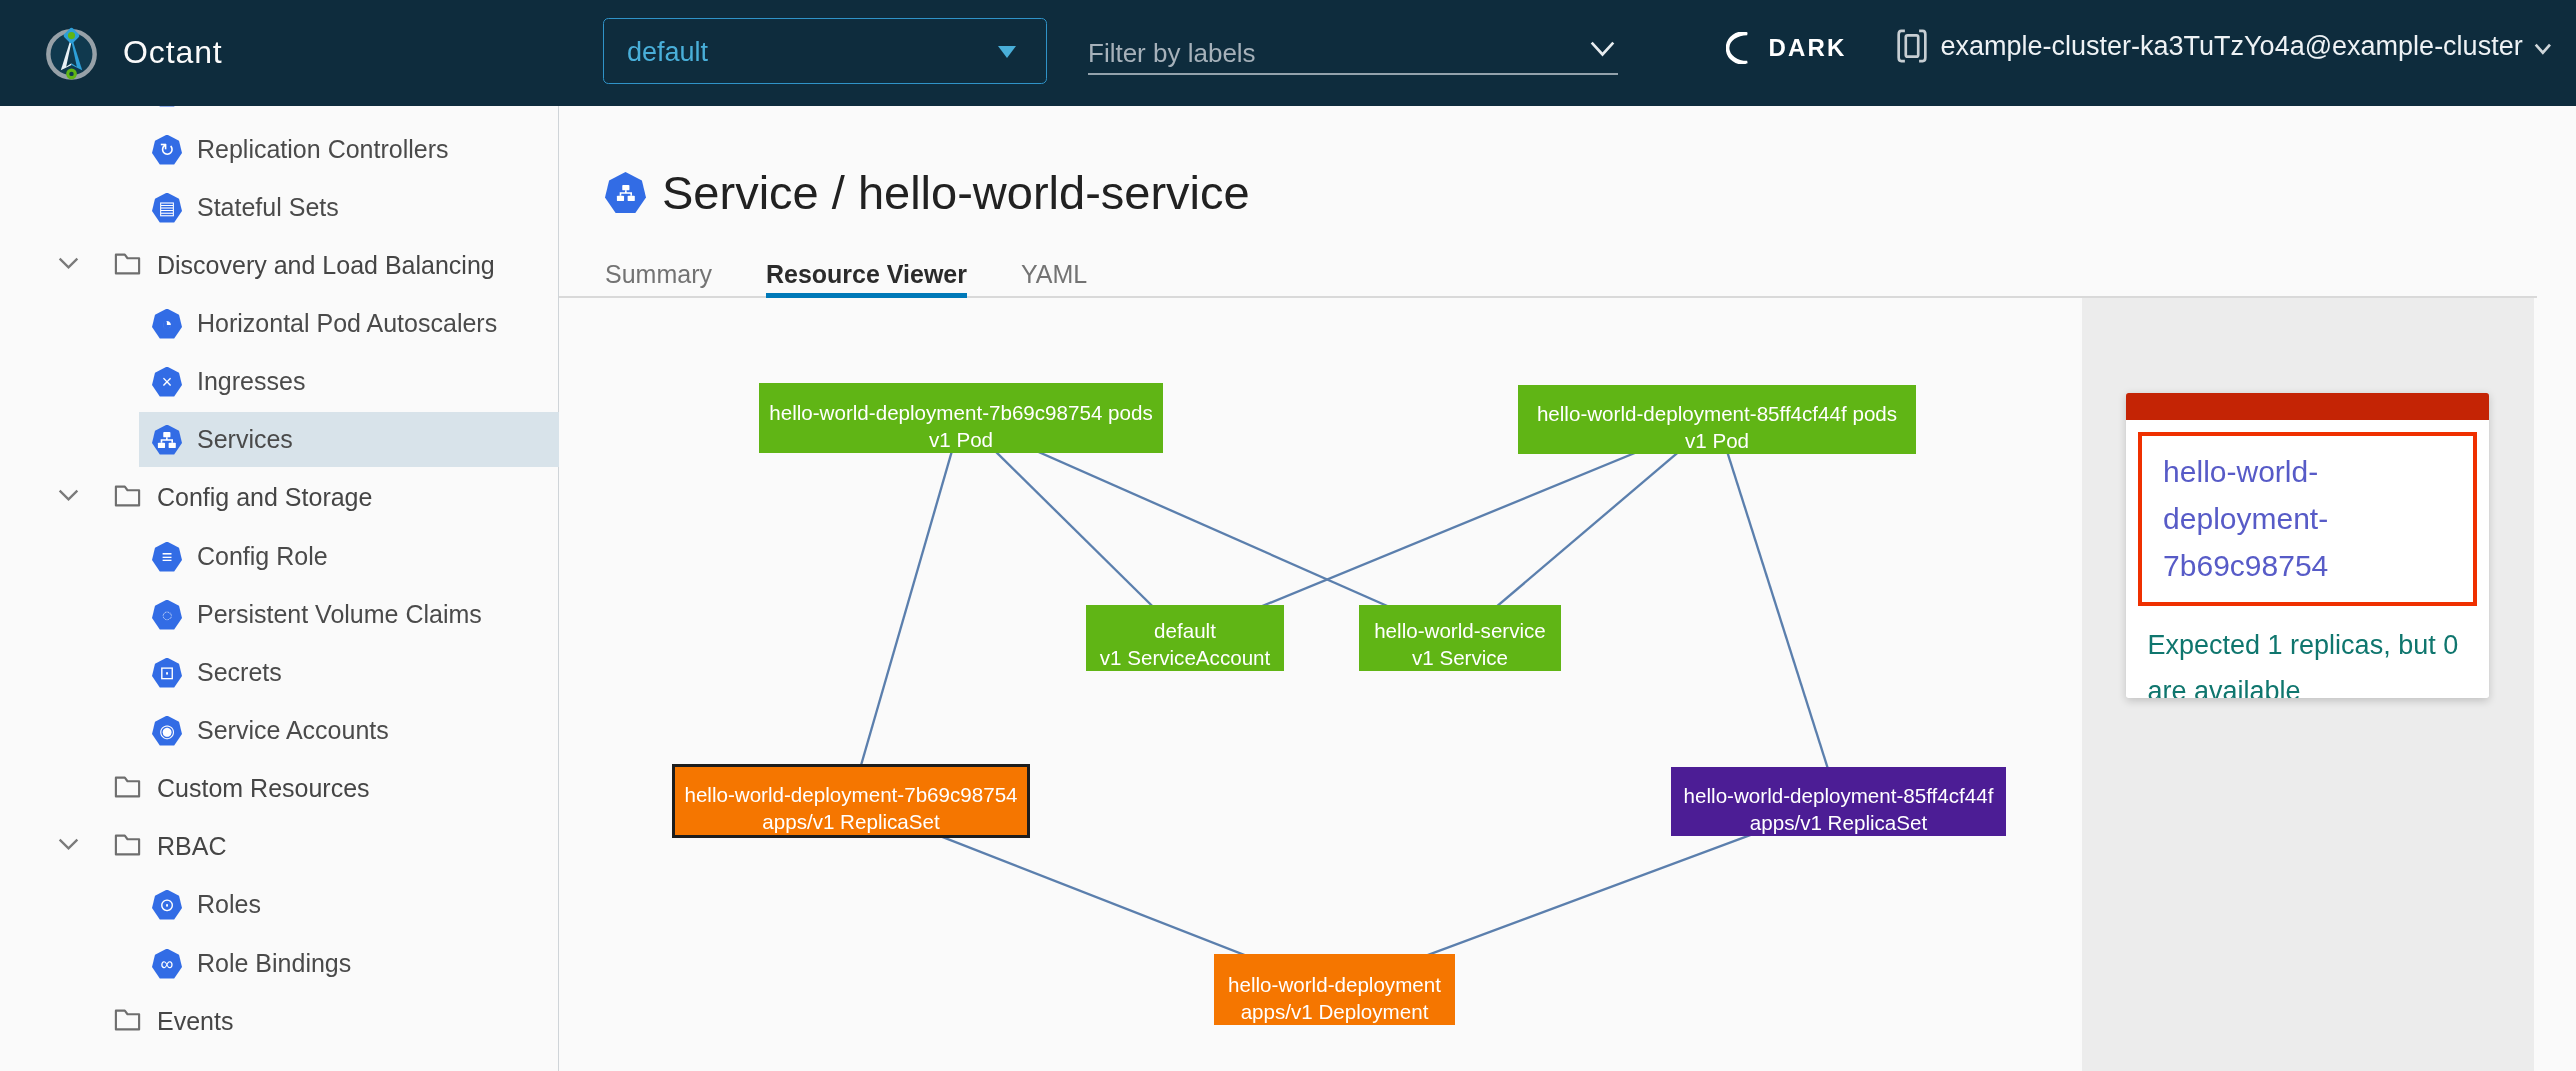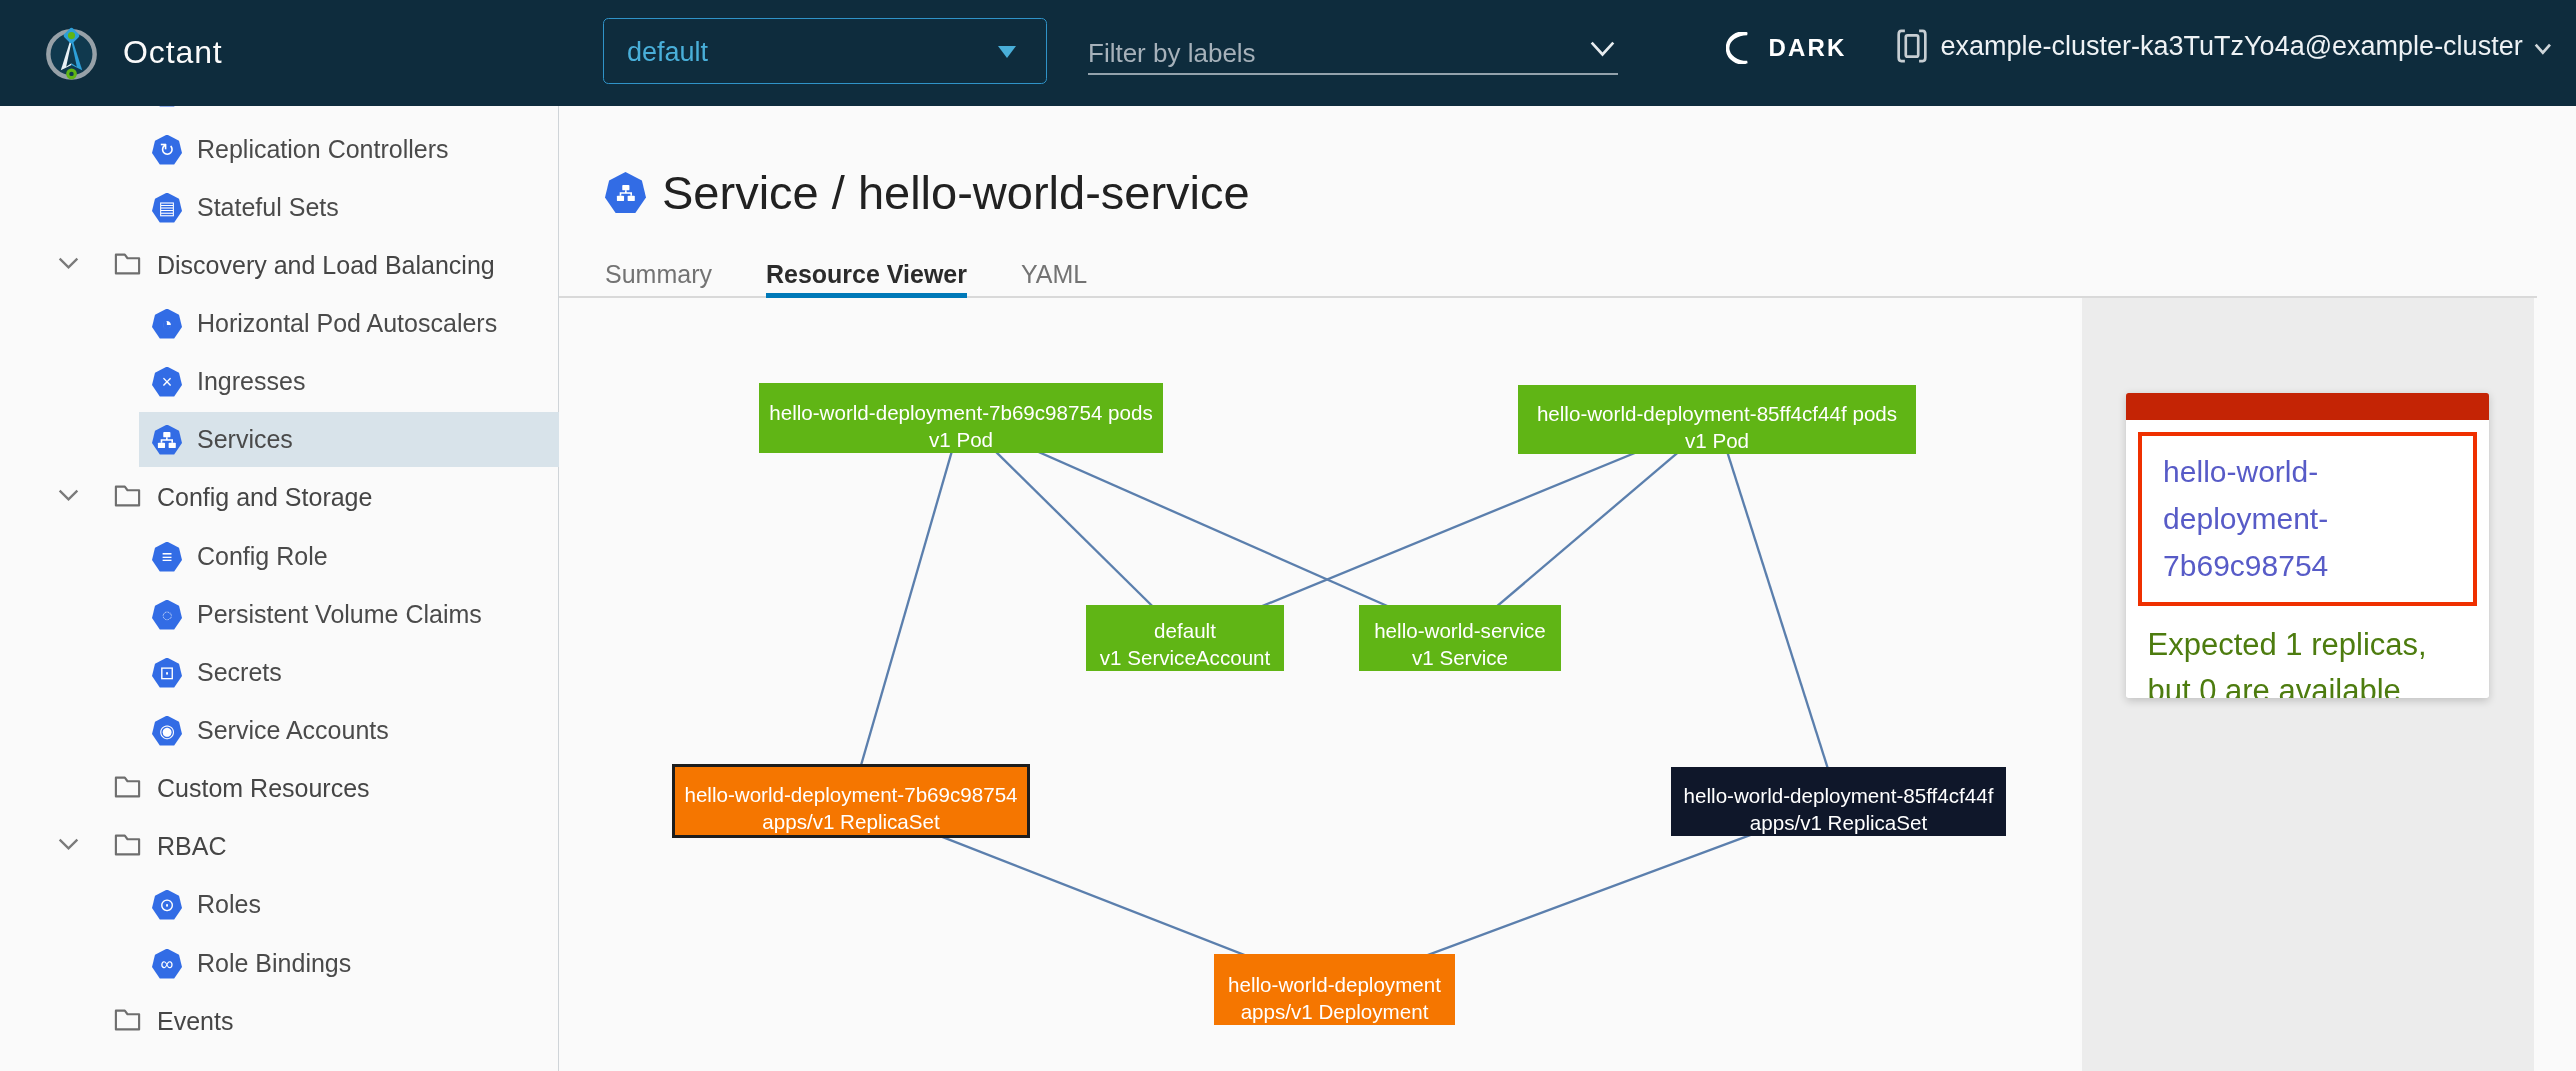--- a/index.html
+++ b/index.html
@@ -71,21 +71,21 @@
   .card{
     position:absolute;left:44px;top:95px;width:363px;height:305px;background:#fff;border-radius:2.7px;
     box-shadow:0 2.7px 8px rgba(0,0,0,0.18);overflow:hidden;
   }
   .card .statusbar{height:27px;background:var(--alert-red-bar,#c42405);}
   .card .linkbox{
     margin:11.6px 11.6px 0 11.6px;border:4.5px solid var(--alert-red-border,#ef3000);box-sizing:border-box;
     padding:12.5px 5.4px 12.5px 21.5px;
   }
   .card .linkbox a{font-size:30px;line-height:47px;color:var(--link,#575bc7);text-decoration:none;word-wrap:break-word;cursor:pointer;display:block;}
-  .card .msg{padding:16px 27px 0 21.5px;font-size:31px;line-height:46px;color:#4d7c0f;}
+  .card .msg{padding:16px 27px 0 21.5px;font-size:27px;line-height:46px;color:#0f766e;}
 </style>
 </head>
 <body style="--header-bg: #0e2c3d; --accent-blue: #49afd9; --k8s-icon-blue: #326ce5; --selected-row-bg: #d8e3ea; --node-ok: #60b515; --node-warning: #f57600; --edge: #5b7fad; --tab-underline: #0079b8; --panel-bg: #ececec; --alert-red-bar: #c42405; --alert-red-border: #ef3000; --link: #575bc7;">
 
 <div class="hdr">
   <svg class="logo" viewBox="0 0 64 64">
     <circle cx="32" cy="34" r="26" fill="#10394e" stroke="#97a1a8" stroke-width="5"></circle>
     <path d="M32 14 L20 52 L32 46 Z" fill="#e8f1f6"></path>
     <path d="M32 14 L44 52 L32 46 Z" fill="#2d9fd8"></path>
     <path d="M32 20 L26 48 L32 44 L38 48 Z" fill="#10394e"></path>
@@ -315,21 +315,21 @@
       <span>v1 ServiceAccount</span>
     </div>
     <div class="gnode" style="left: 1359px; top: 605px; width: 202px; height: 66px; background: rgb(96, 181, 21);">
       <span>hello-world-service</span>
       <span>v1 Service</span>
     </div>
     <div class="gnode selected" style="left: 672px; top: 764px; width: 358px; height: 74px; background: rgb(245, 118, 0);">
       <span>hello-world-deployment-7b69c98754</span>
       <span>apps/v1 ReplicaSet</span>
     </div>
-    <div class="gnode" style="left: 1671px; top: 767px; width: 335px; height: 69px; background: #0f172a;">
+    <div class="gnode" style="left: 1671px; top: 767px; width: 335px; height: 69px; background: #4c1d95;">
       <span>hello-world-deployment-85ff4cf44f</span>
       <span>apps/v1 ReplicaSet</span>
     </div>
     <div class="gnode" style="left: 1214px; top: 954px; width: 241px; height: 71px; background: rgb(245, 118, 0);">
       <span>hello-world-deployment</span>
       <span>apps/v1 Deployment</span>
     </div>
   </div>
 
 <div class="panel">

